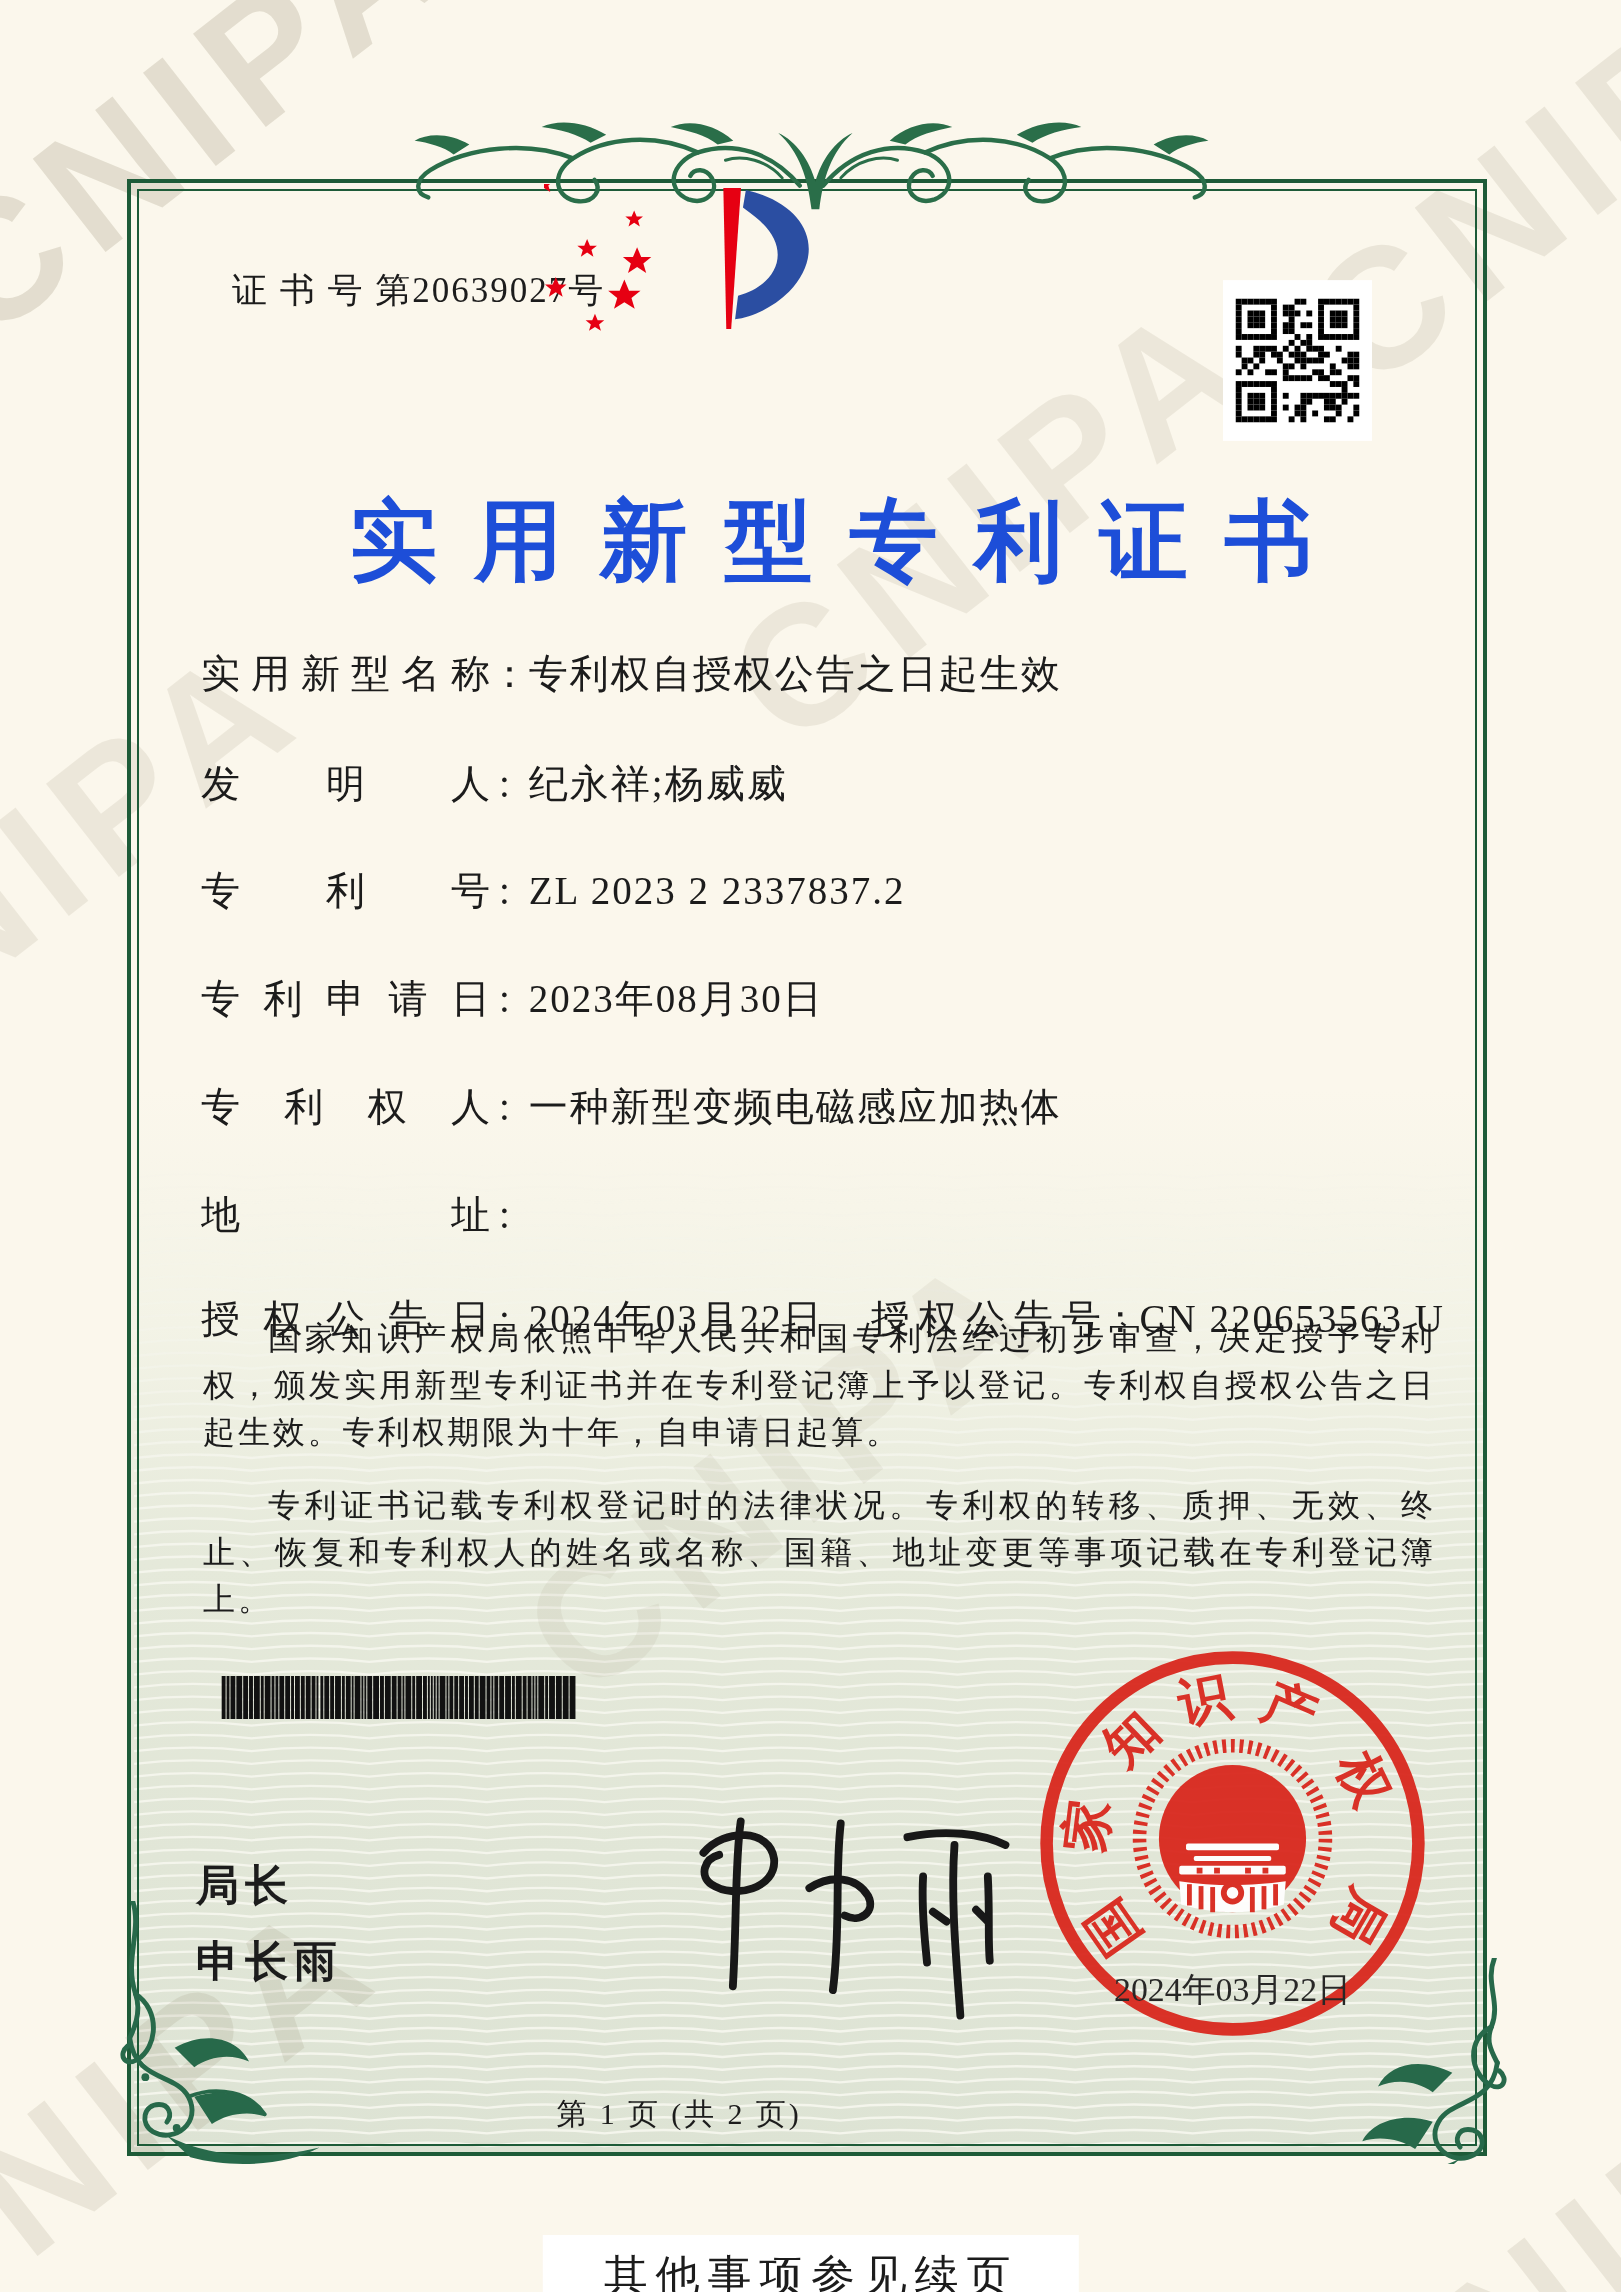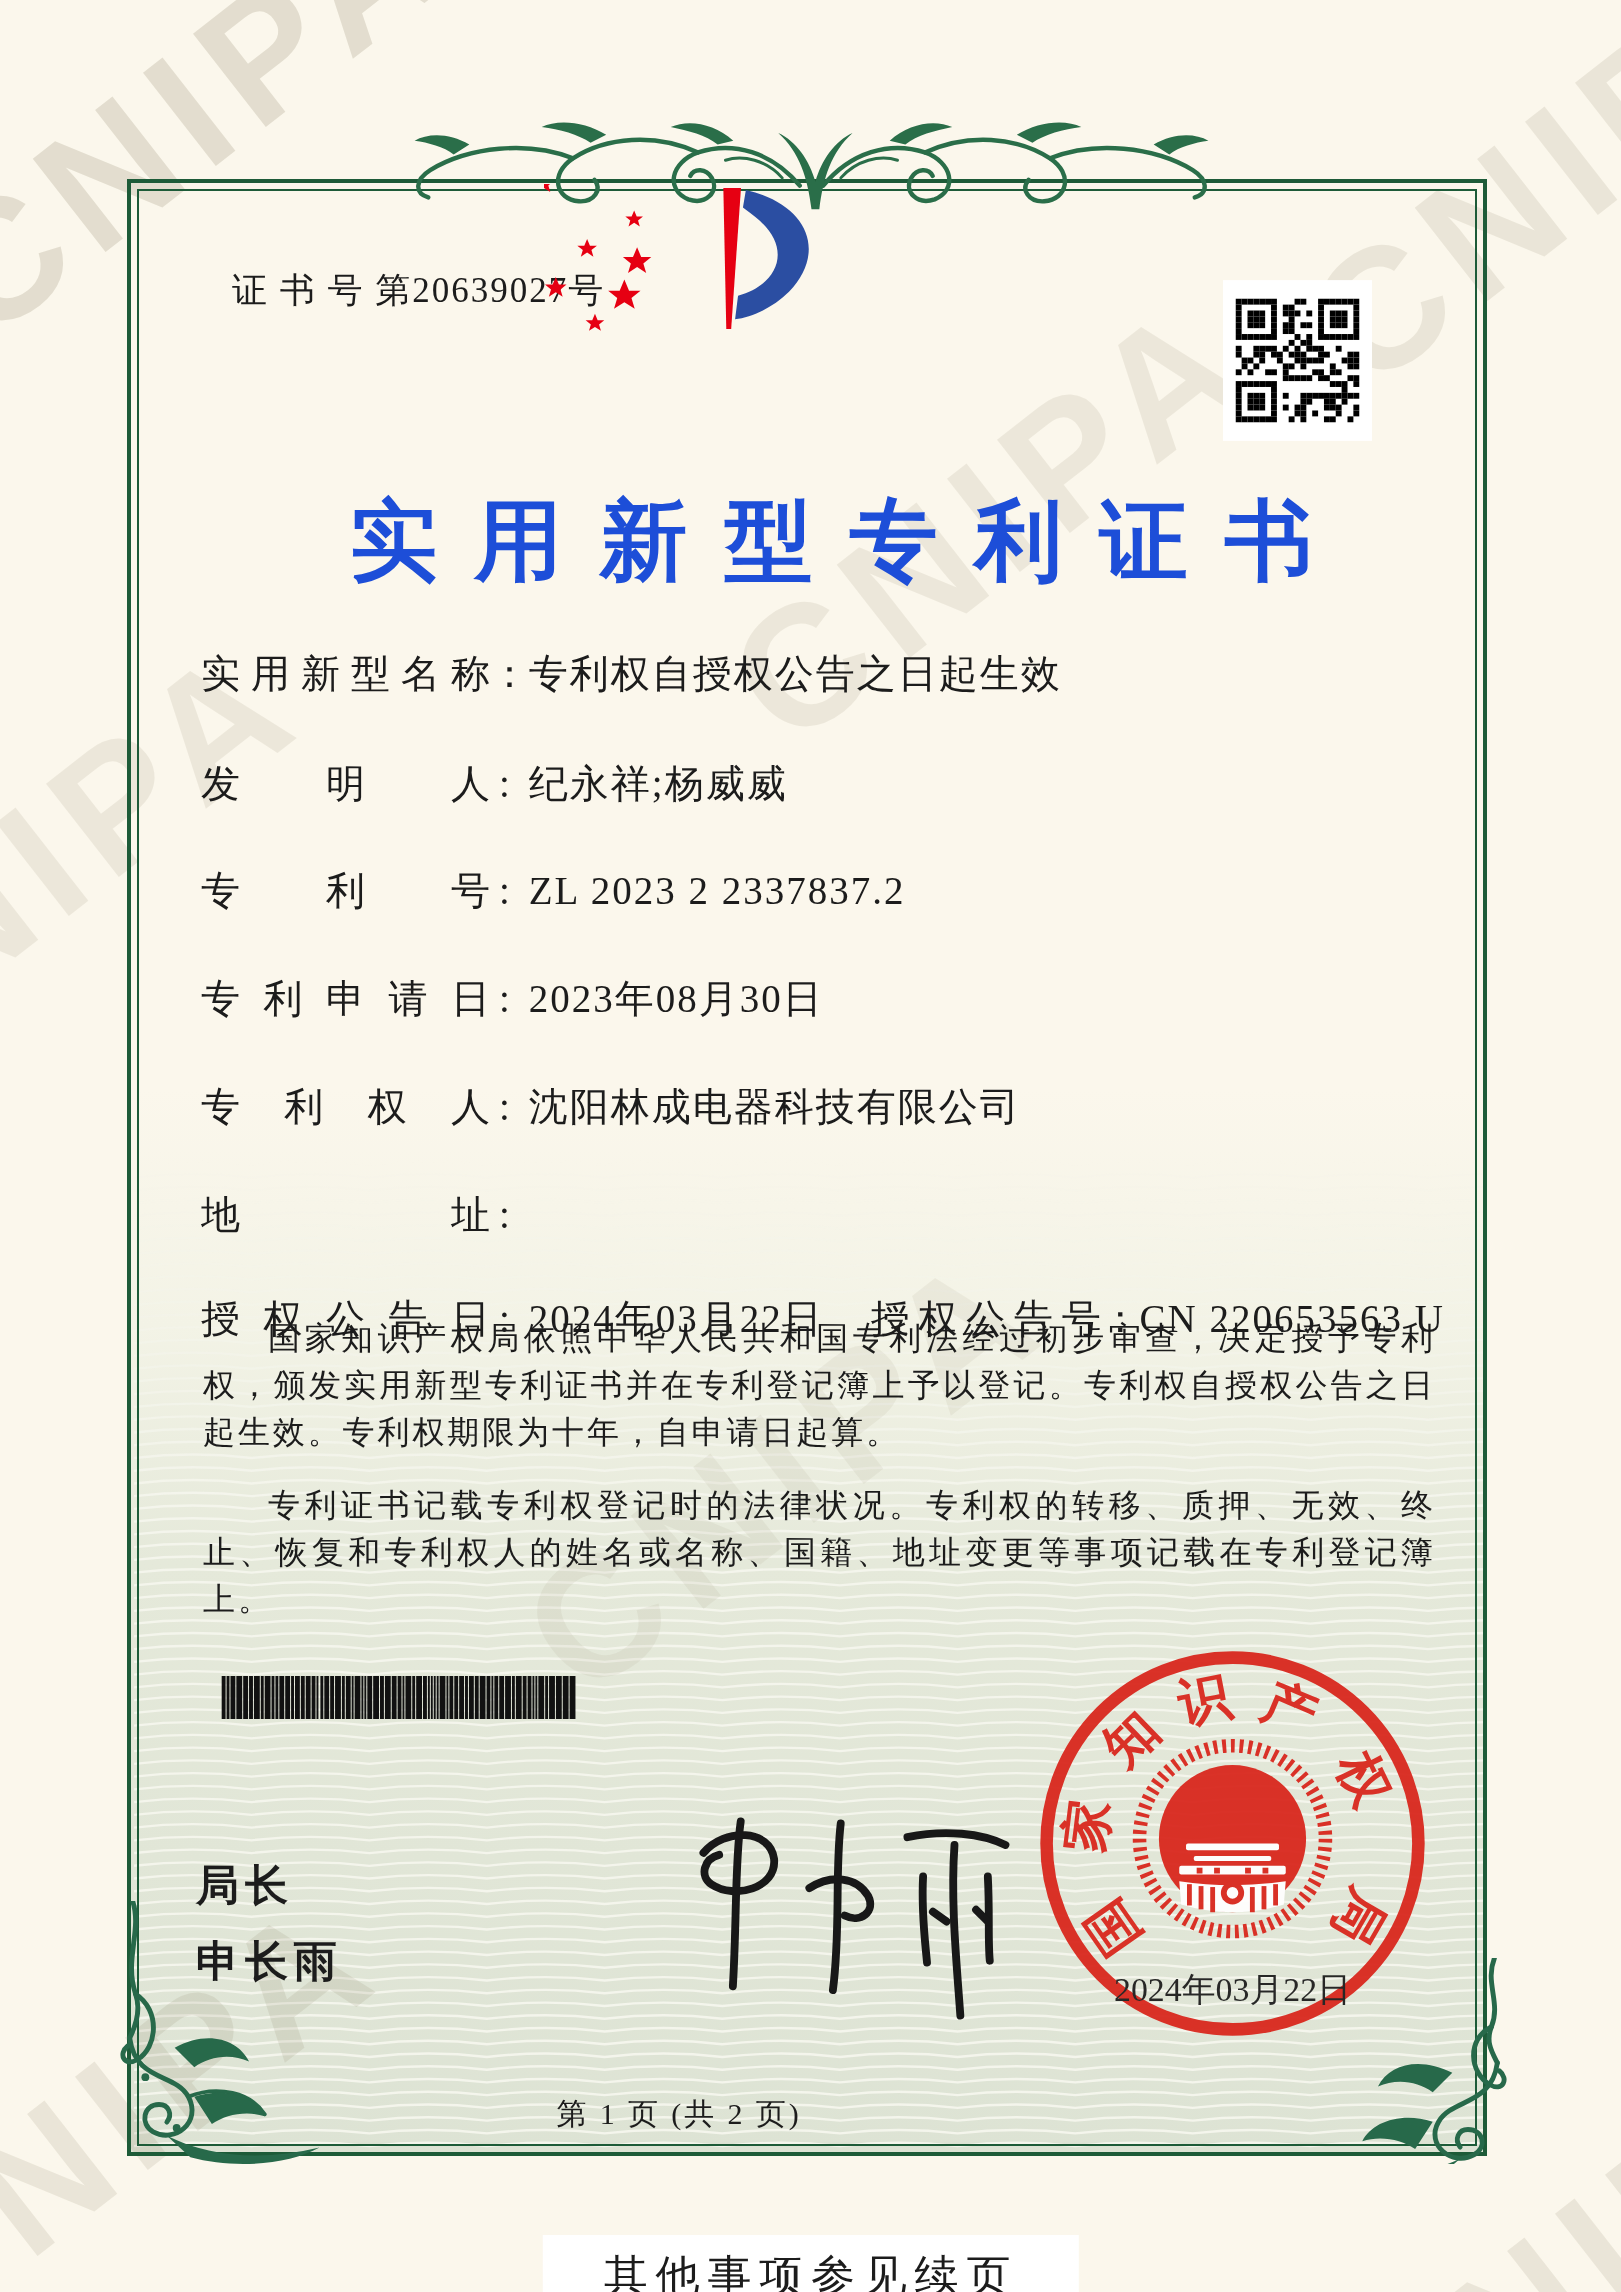--- a/index.html
+++ b/index.html
@@ -523,21 +523,21 @@
       <span class="val">2023年08月30日</span>
   </div>
   <div class="row" style="top:1080px">
     <span class="lbl spread">
         <span>专</span>
         <span>利</span>
         <span>权</span>
         <span>人</span>
       </span>
       <span class="sep">:</span>
-      <span class="val">沈阳林成电器科技有限公司</span>
+      <span class="val">一种新型变频电磁感应加热体</span>
   </div>
   <div class="row" style="top:1188px">
     <span class="lbl spread">
         <span>地</span>
         <span>址</span>
       </span>
       <span class="sep">:</span>
   </div>
   <div class="row" style="top:1292px">
     <span class="lbl spread">

